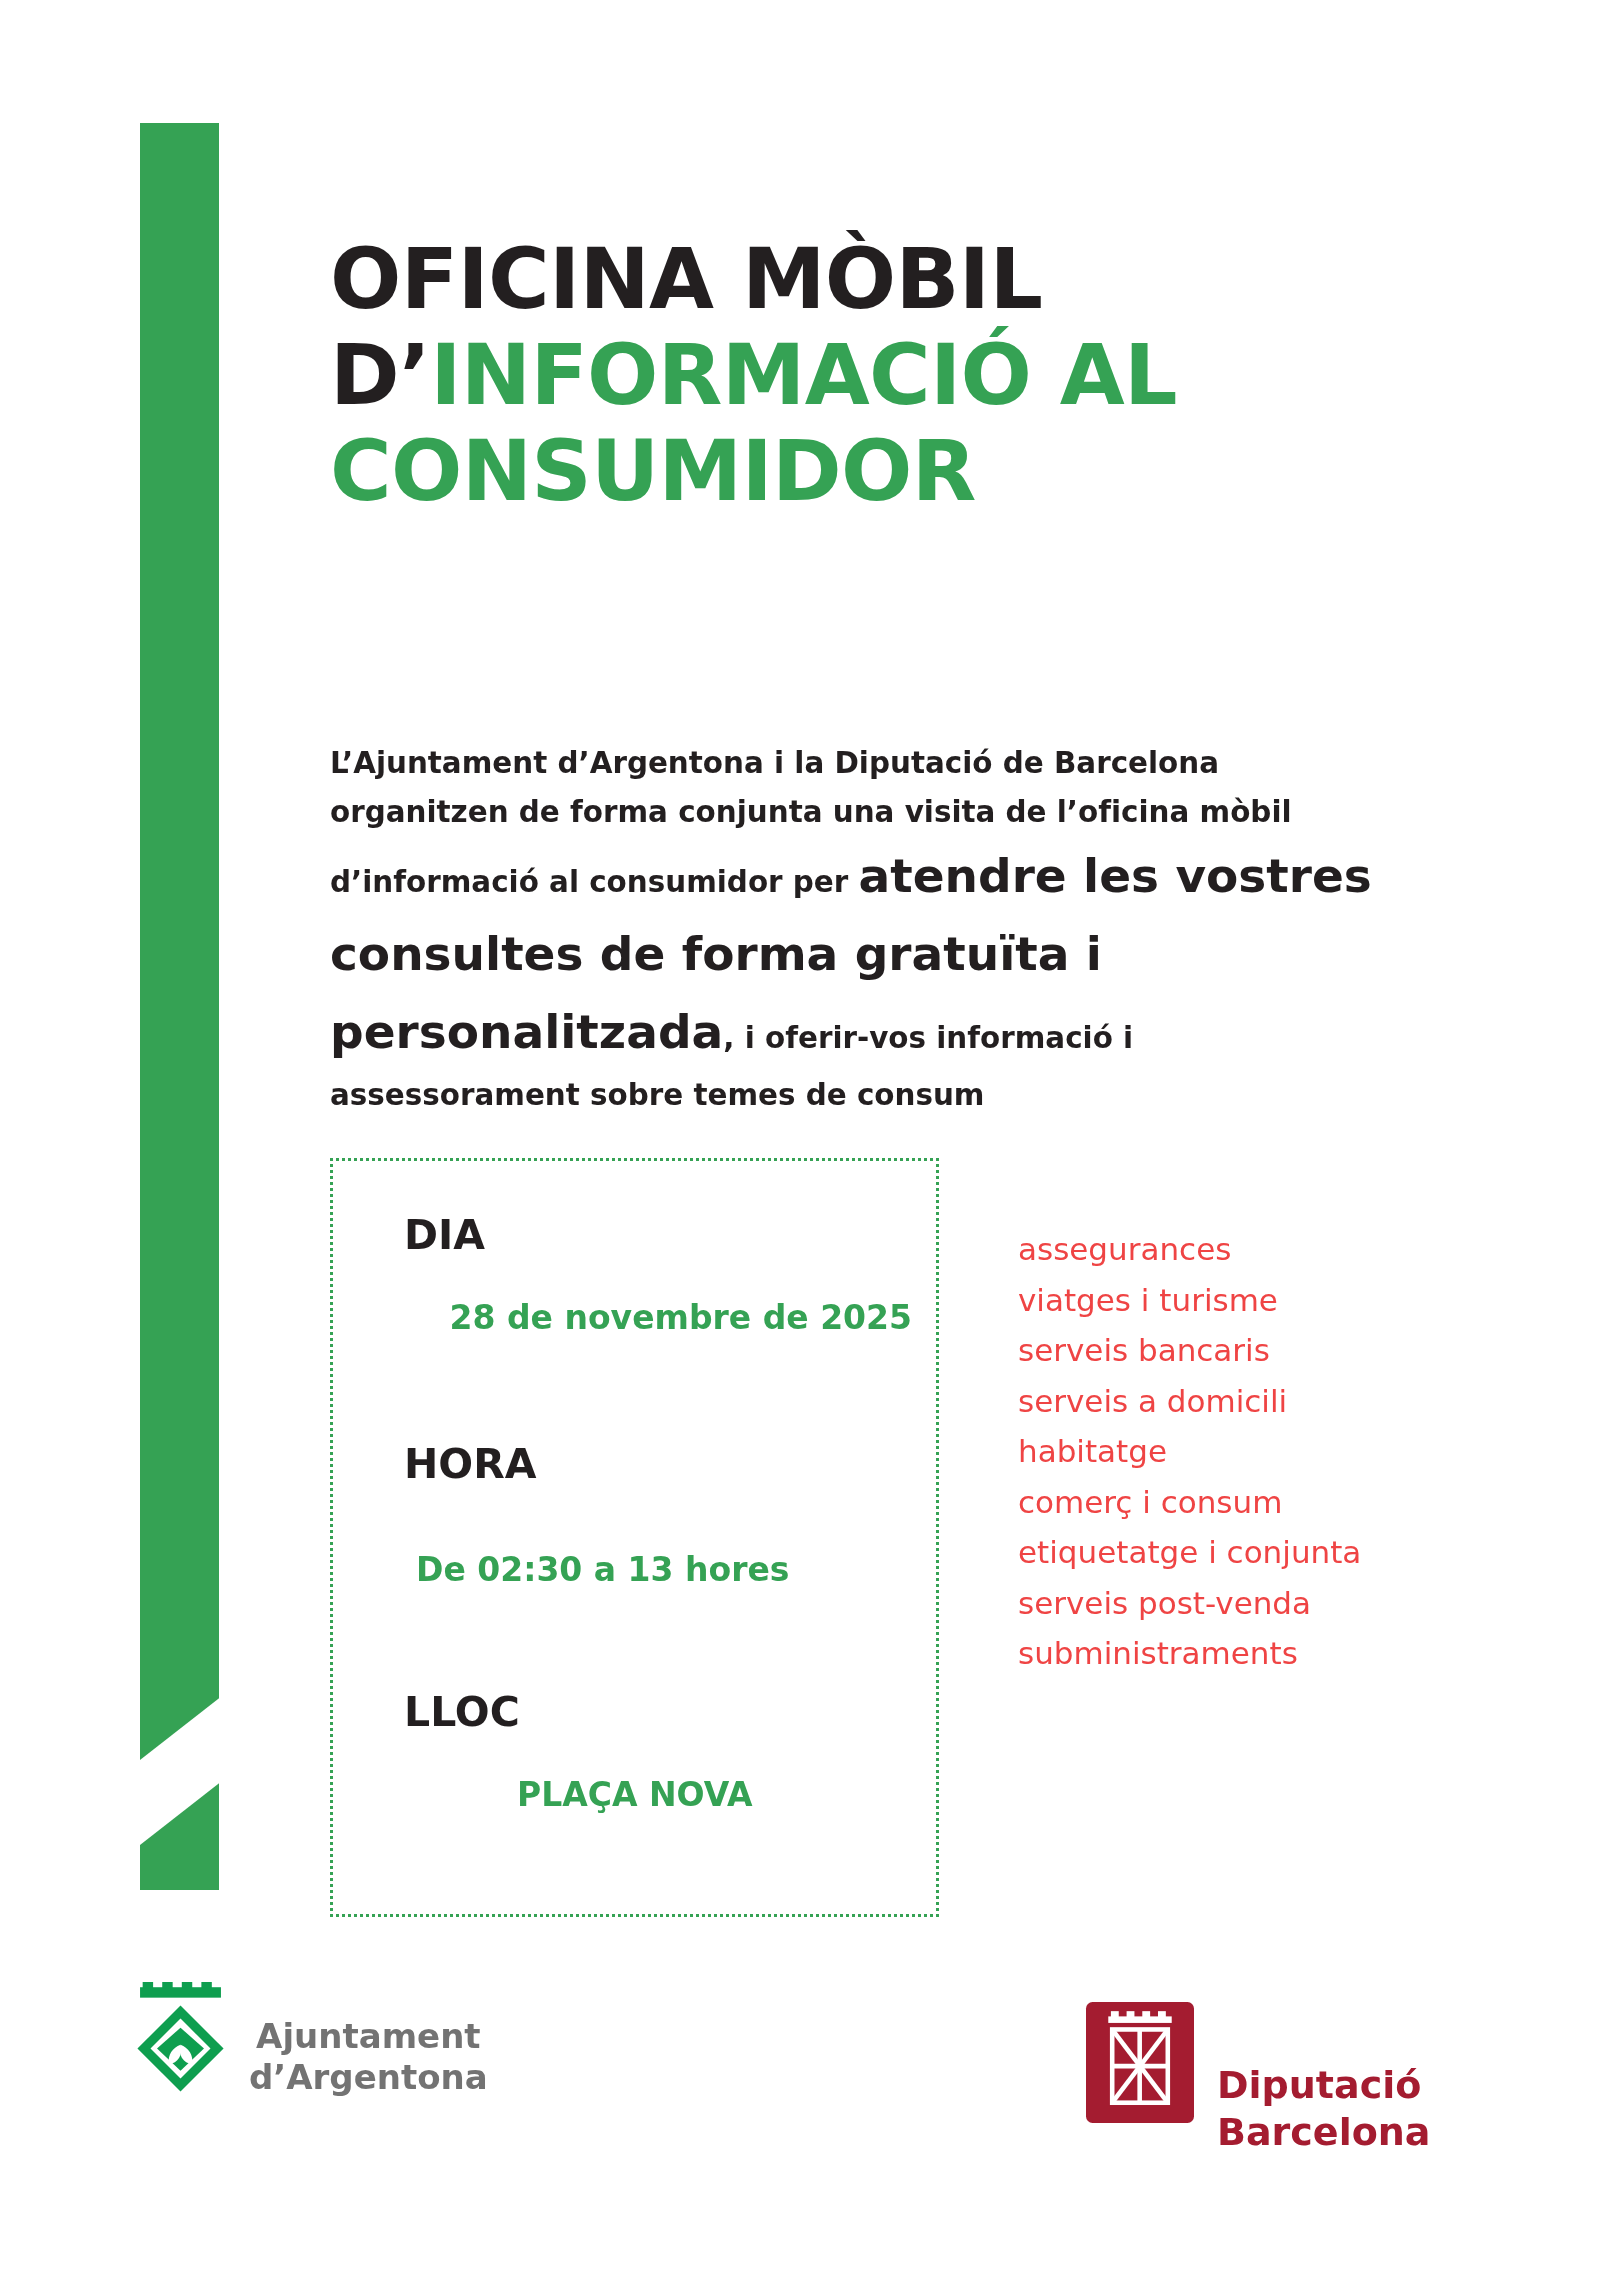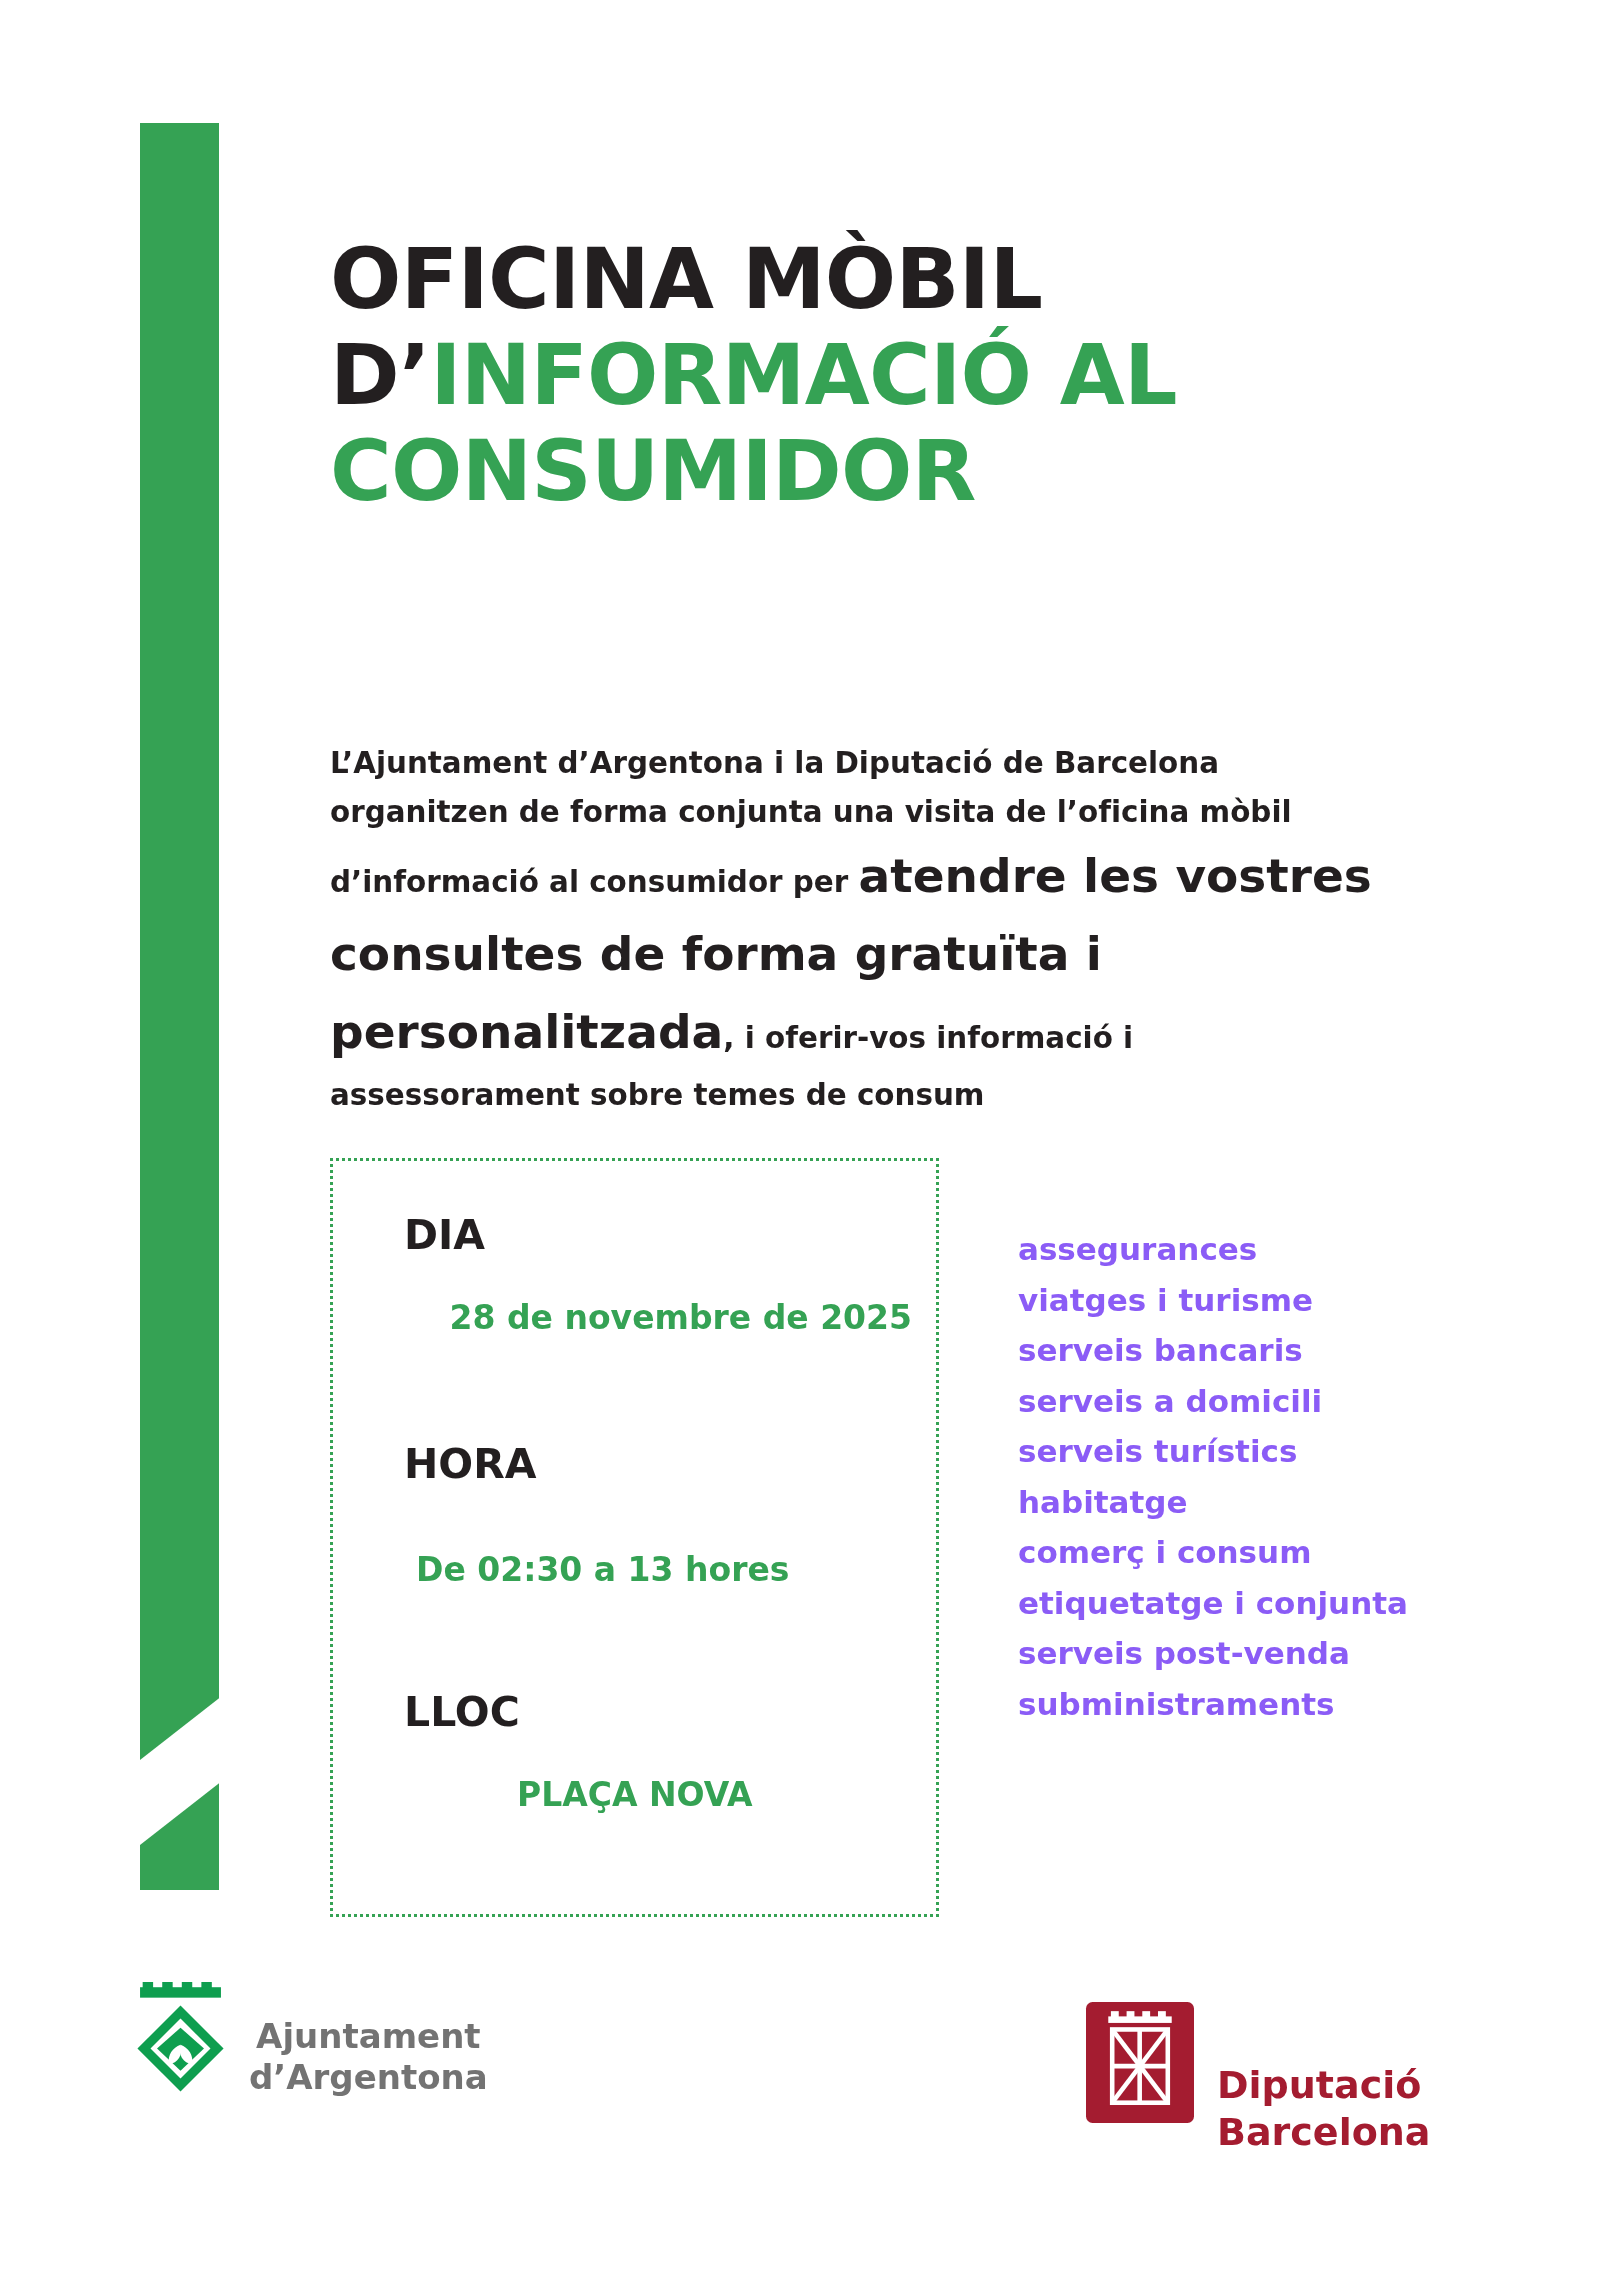--- a/index.html
+++ b/index.html
@@ -107,24 +107,24 @@
 
   
   .topics {
     position: absolute;
     left: 1018px;
     top: 1224px;
     width: 523px;
   }
   .topic-item {
     font-family: "DejaVu Sans", sans-serif;
-    font-weight: bold;
+    font-weight: normal;
     font-size: 31px;
     line-height: 1.63;
-    color: #8b5cf6;
+    color: #ef4444;
     white-space: nowrap;
   }
 
   
   .logo-ajuntament {
     position: absolute;
     left: 128px;
     top: 1970px;
     width: 458px;
     height: 170px;
@@ -196,21 +196,20 @@
 <div class="field-label lbl-hora">HORA</div>
 <div class="field-value val-hora">De 02:30 a 13 hores</div>
 <div class="field-label lbl-lloc">LLOC</div>
 <div class="field-value val-lloc">PLAÇA NOVA</div>
 
 <div class="topics">
   <div class="topic-item">assegurances</div>
   <div class="topic-item">viatges i turisme</div>
   <div class="topic-item">serveis bancaris</div>
   <div class="topic-item">serveis a domicili</div>
-  <div class="topic-item">serveis turístics</div>
   <div class="topic-item">habitatge</div>
   <div class="topic-item">comerç i consum</div>
   <div class="topic-item">etiquetatge i conjunta</div>
   <div class="topic-item">serveis post-venda</div>
   <div class="topic-item">subministraments</div>
 </div>
 
 <div class="logo-ajuntament">
   <svg class="aj-mark" viewBox="0 0 160 210">
     <rect x="18" y="8" width="124" height="16" fill="#0e9e4f"></rect>

